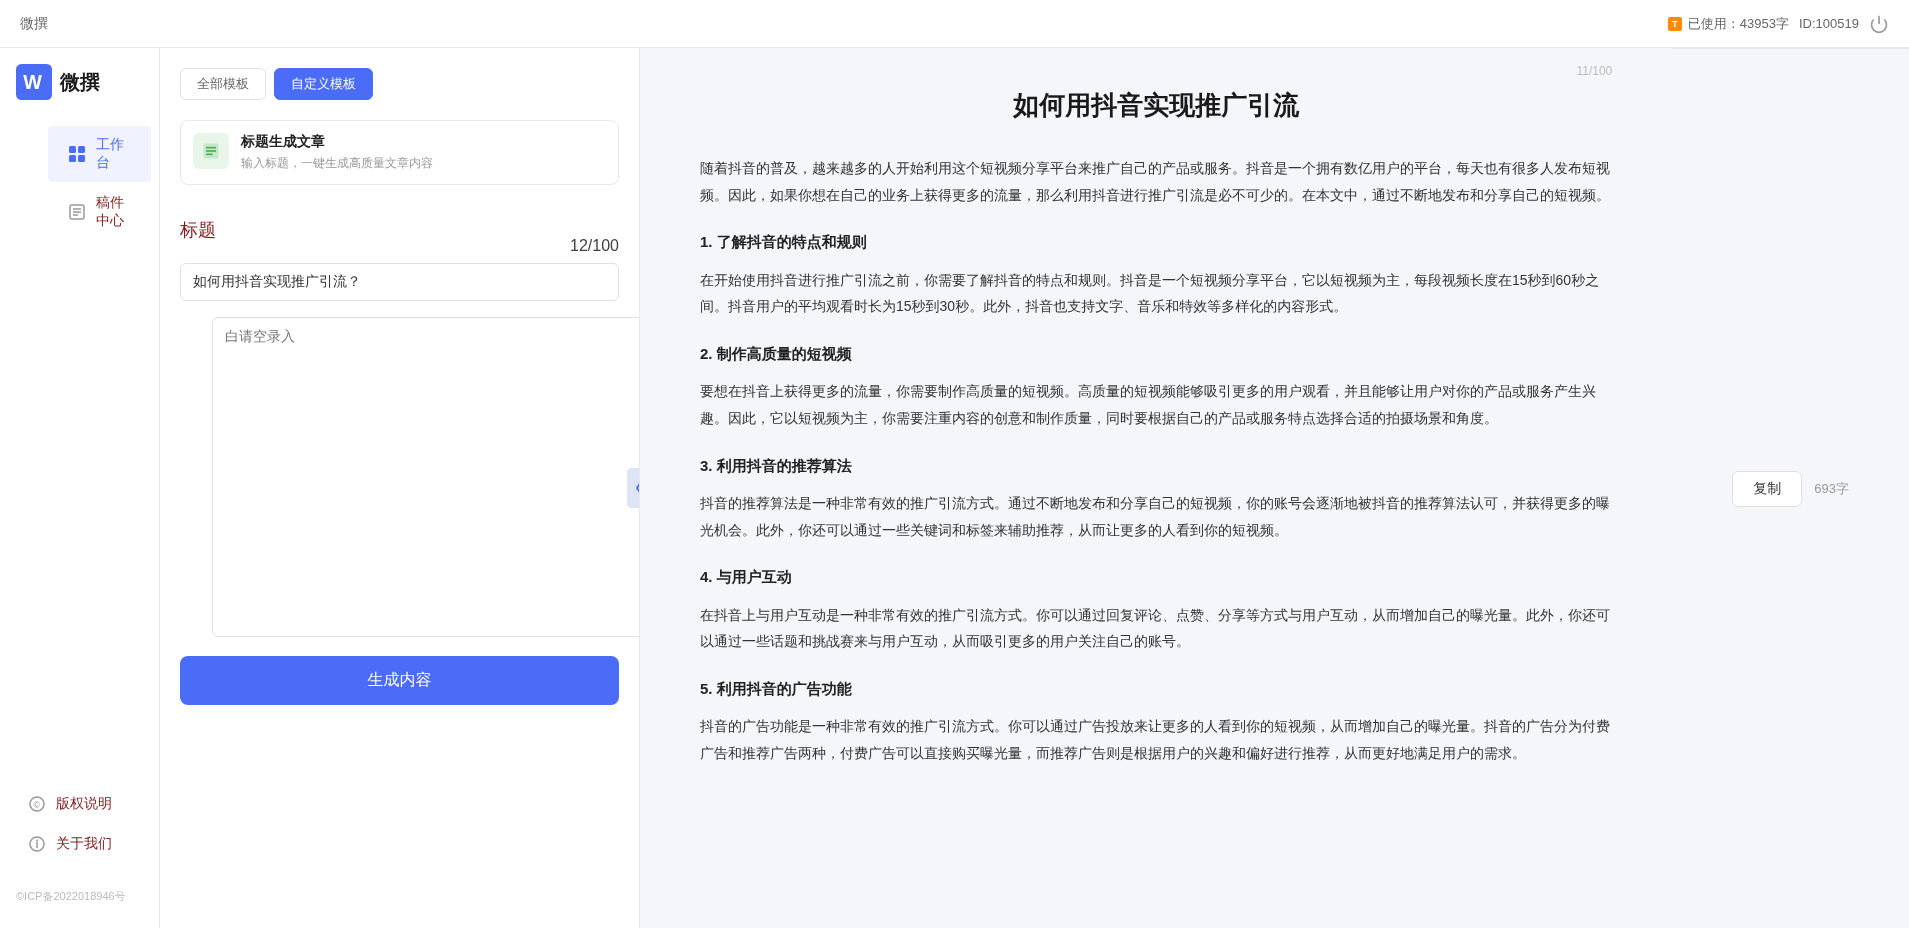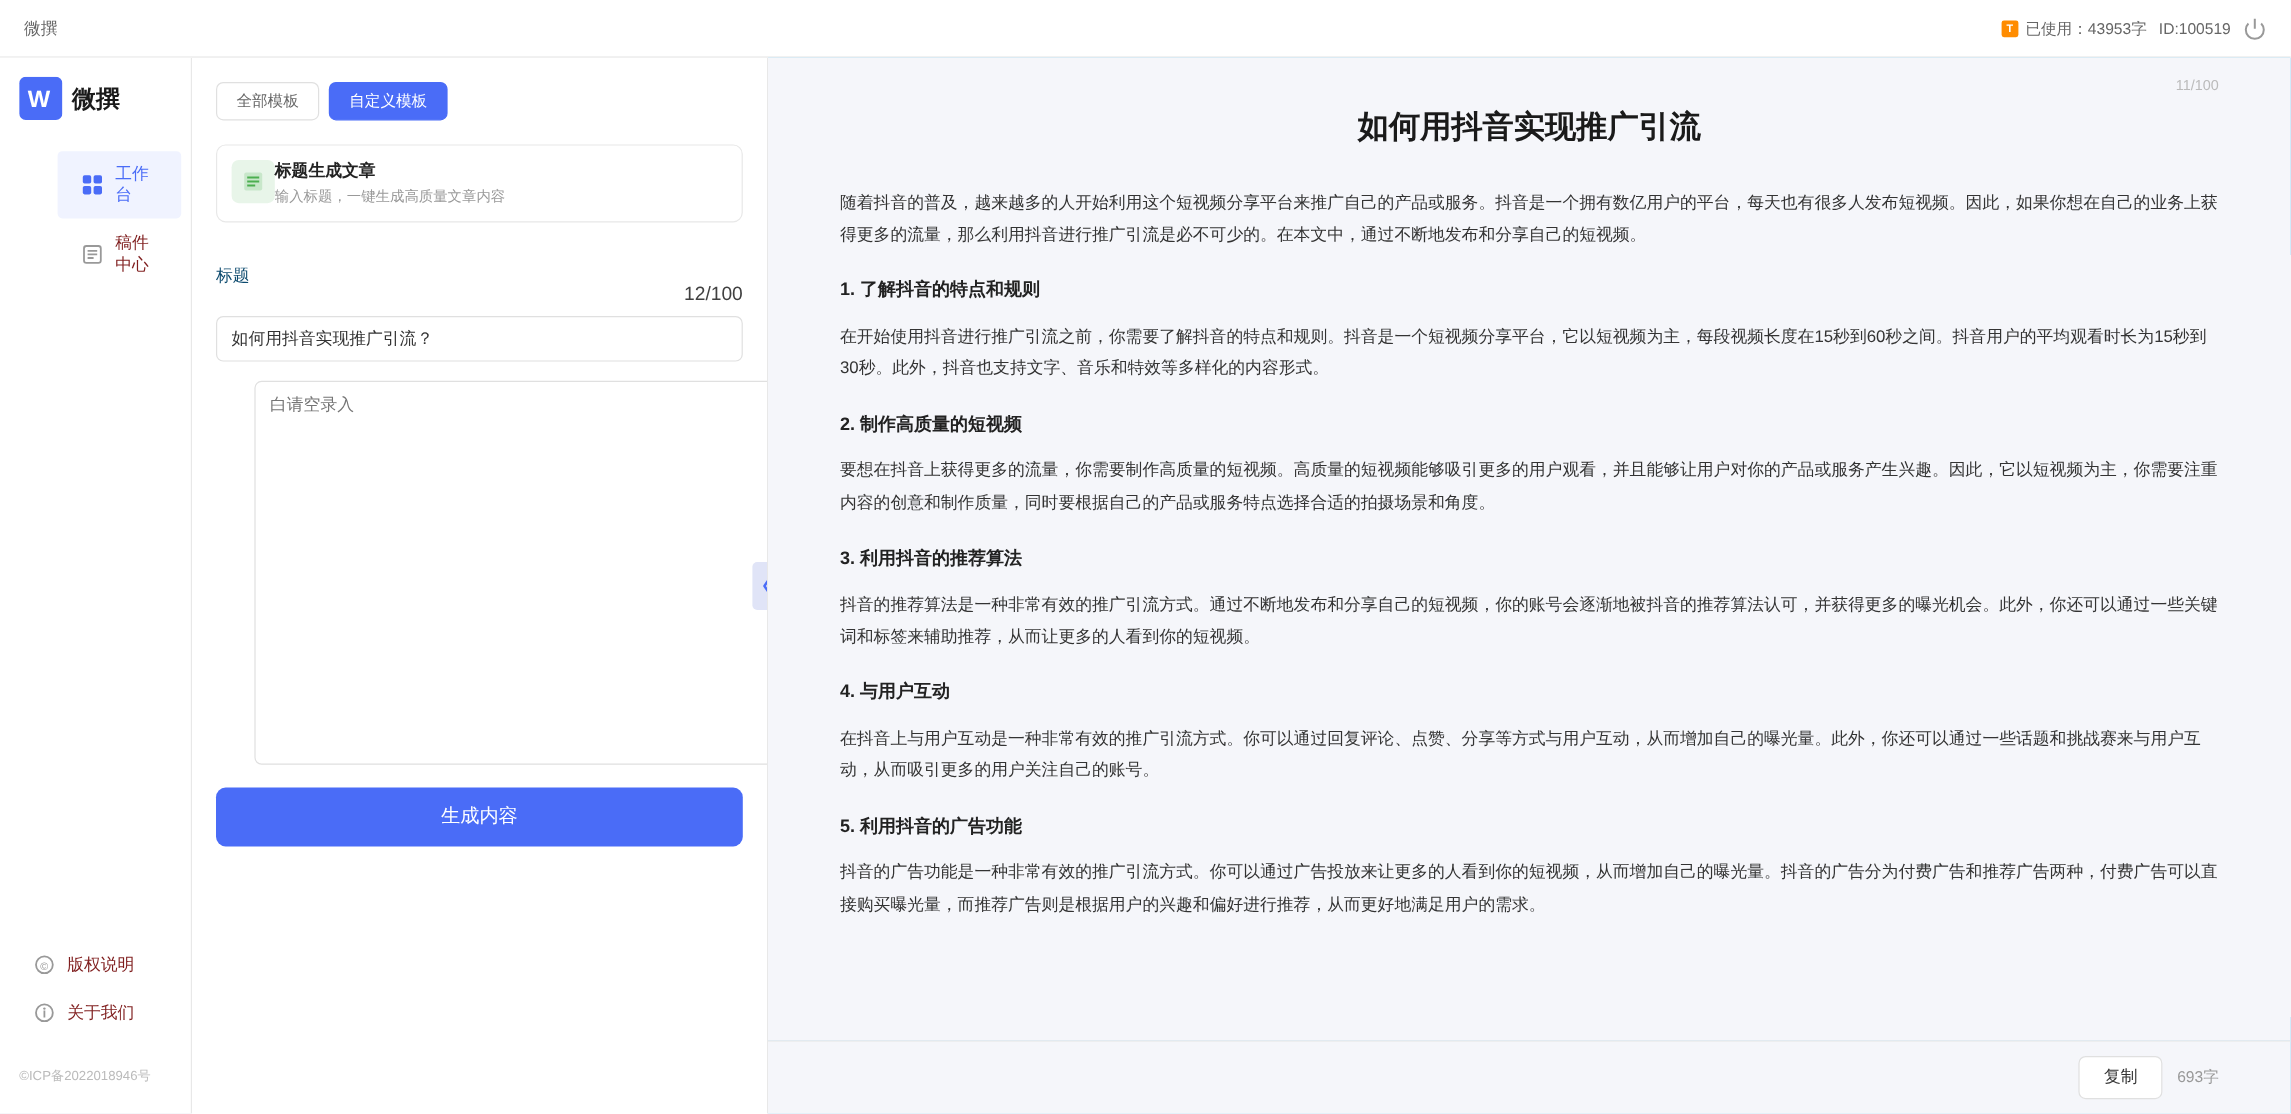--- a/index.html
+++ b/index.html
@@ -27,29 +27,29 @@
     .nav-bottom .nav-item { margin: 2px 0; }
     .sidebar-footer { padding: 8px 16px; font-size: 11px; color: #bbb; }
 
     
     .left-panel { width: 480px; background: #fff; border-right: 1px solid #e8e8e8; padding: 20px; flex-shrink: 0; position: relative; overflow-y: auto; }
     .tab-bar { display: flex; gap: 8px; margin-bottom: 20px; }
     .tab-btn { padding: 6px 16px; border-radius: 6px; font-size: 13px; cursor: pointer; border: 1px solid #e0e0e0; background: #fff; color: #666; }
     .tab-btn.active { background: #4a6cf7; color: #fff; border-color: #4a6cf7; }
 
     
-    .template-card { display: flex; align-items: flex-start; padding: 12px; border: 1px solid #e8e8e8; border-radius: 8px; margin-bottom: 20px; cursor: pointer; }
+    .template-card { display: flex; align-items: flex-start; gap: 12px; padding: 12px; border: 1px solid #e8e8e8; border-radius: 8px; margin-bottom: 20px; cursor: pointer; }
     .template-icon { width: 36px; height: 36px; background: #e8f5e9; border-radius: 6px; display: flex; align-items: center; justify-content: center; flex-shrink: 0; }
     .template-icon svg { width: 20px; height: 20px; }
     .template-info h3 { font-size: 14px; font-weight: 600; color: #222; margin-bottom: 4px; }
     .template-info p { font-size: 12px; color: #999; }
 
     
     .form-label { display: flex; justify-content: space-between; align-items: center; margin-bottom: 8px; }
-    .form-label-text { font-size: 14px; color: #0c4a6e; font-weight: 500; }
+    .form-label-text { font-size: 18px; color: #7f1d1d; font-weight: 500; }
     .form-label-count { font-size: 16px; color: #404040; margin-top: 32px; }
     .form-input { width: 100%; border: 1px solid #e0e0e0; border-radius: 6px; padding: 10px 12px; font-size: 14px; color: #333; outline: none; margin-bottom: 16px; resize: none; font-family: inherit; }
     .form-textarea { width: 100%; border: 1px solid #e0e0e0; border-radius: 6px; padding: 10px 12px; font-size: 14px; color: #bbb; outline: none; height: 320px; resize: none; font-family: inherit; margin-left: 32px; }
     .generate-btn { width: 100%; padding: 14px; background: #4a6cf7; color: #fff; border: none; border-radius: 8px; font-size: 16px; cursor: pointer; font-family: inherit; margin-top: 16px; }
 
     
     .collapse-handle { position: absolute; right: -12px; top: 50%; transform: translateY(-50%); width: 24px; height: 40px; background: #e0e4f7; border-radius: 4px; display: flex; align-items: center; justify-content: center; cursor: pointer; z-index: 10; }
 
     
     .right-panel { flex: 1; background: #f5f6fa; overflow-y: auto; padding: 40px 60px; position: relative; }
@@ -191,21 +191,21 @@
     <button class="generate-btn">生成内容</button>
 
     
     <div class="collapse-handle">
       <svg viewBox="0 0 10 16" width="10" height="16" fill="none">
         <polyline points="7,2 3,8 7,14" stroke="#4a6cf7" stroke-width="2" stroke-linecap="round" stroke-linejoin="round"></polyline>
       </svg>
     </div>
   </div>
 
-  <div style="flex:1; display:flex; flex-direction:column; overflow:hidden; background:#7dd3fc;">
+  <div style="flex:1; display:flex; overflow:hidden; background:#000000;">
     <div class="right-panel" style="flex:1; overflow-y:auto; padding-bottom: 60px;">
       <div class="article-page-count">11/100</div>
       <h1 class="article-title">如何用抖音实现推广引流</h1>
 
       <div class="article-body">
         <div class="article-section">
           <p>随着抖音的普及，越来越多的人开始利用这个短视频分享平台来推广自己的产品或服务。抖音是一个拥有数亿用户的平台，每天也有很多人发布短视频。因此，如果你想在自己的业务上获得更多的流量，那么利用抖音进行推广引流是必不可少的。在本文中，通过不断地发布和分享自己的短视频。</p>
         </div>
         <div class="article-section">
           <h3>1.  了解抖音的特点和规则</h3>

